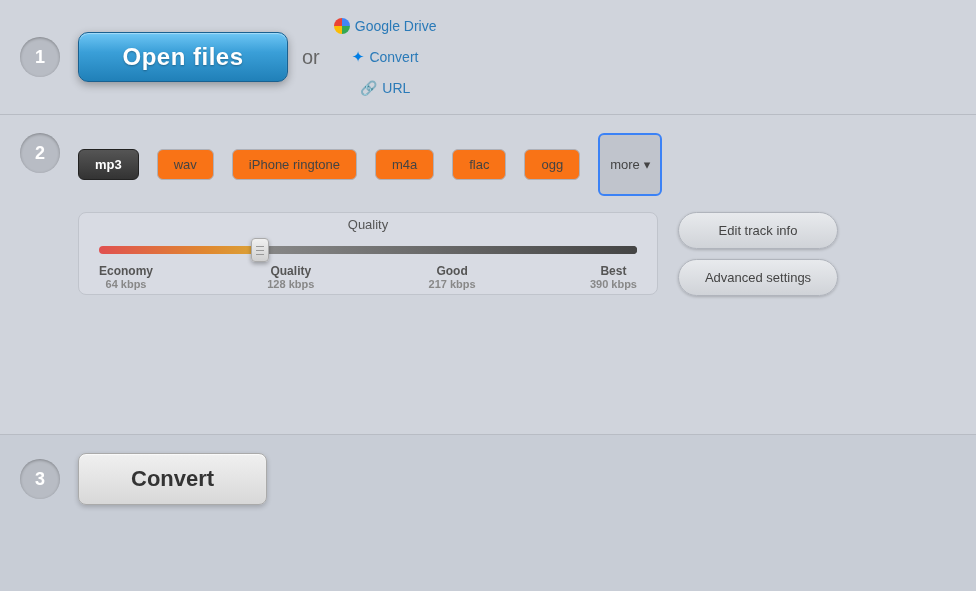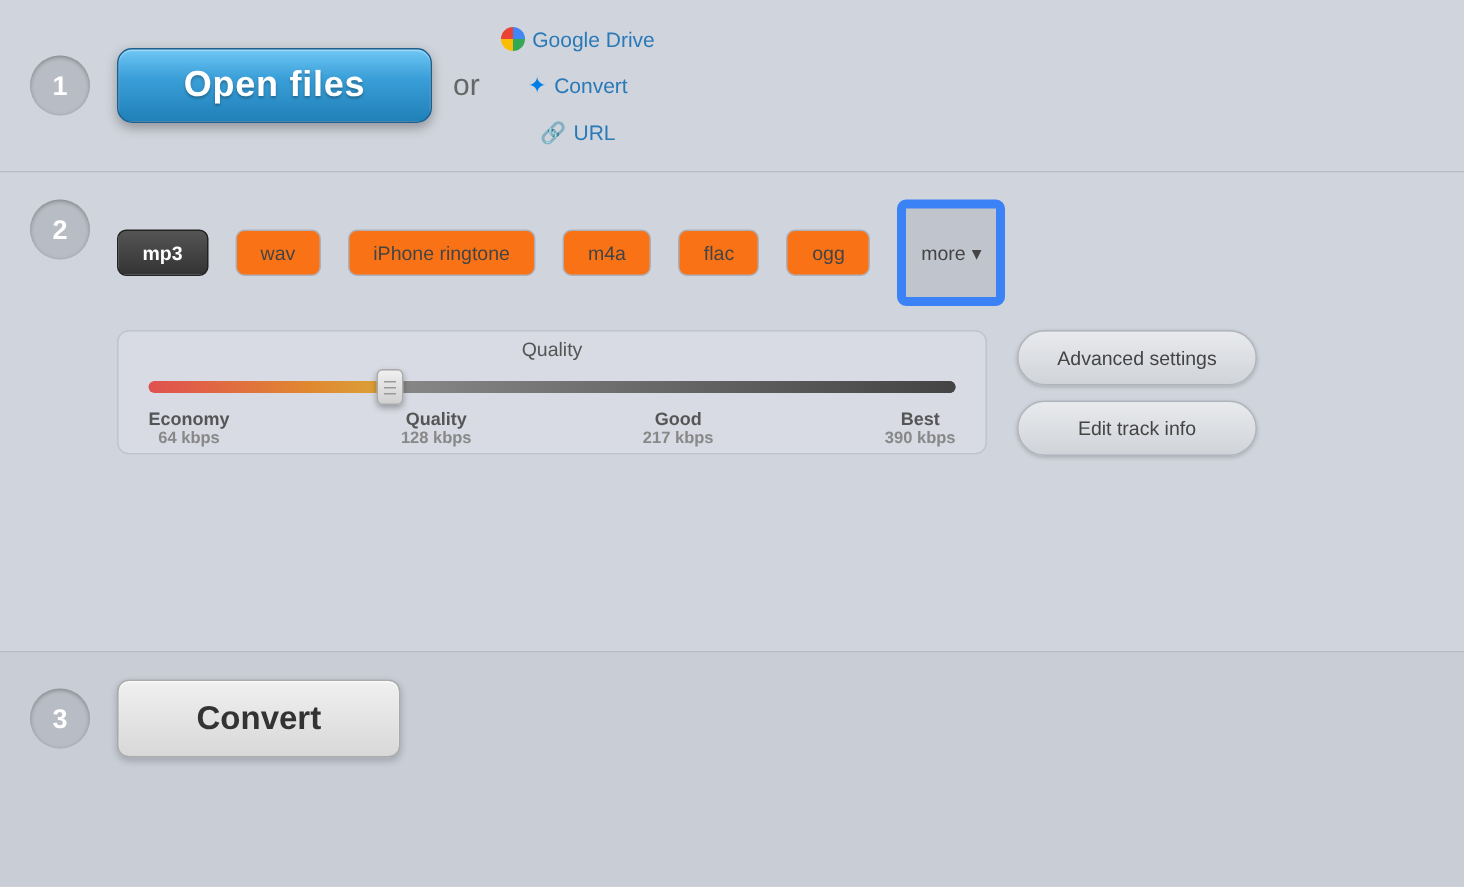--- a/index.html
+++ b/index.html
@@ -143,21 +143,21 @@
       background: linear-gradient(to bottom, #555 0%, #333 100%);
       color: #fff;
       border-color: #222;
       font-weight: bold;
     }
 
     .format-more {
       padding: 22px 10px;
       border-radius: 6px;
       background: #c0c4cc;
-      border: 6px solid #3b82f6;
+      border: 2px solid #3b82f6;
       cursor: pointer;
       font-size: 13px;
       color: #444;
       display: flex;
       align-items: center;
       gap: 4px;
     }
 
     
     .quality-panel {
@@ -370,22 +370,22 @@
               <div class="quality-marker-kbps">217 kbps</div>
             </div>
             <div class="quality-marker">
               <div class="quality-marker-name">Best</div>
               <div class="quality-marker-kbps">390 kbps</div>
             </div>
           </div>
         </div>
 
         <div class="right-buttons">
+          <button class="settings-btn">Edit track info</button>
           <button class="settings-btn">Advanced settings</button>
-          <button class="settings-btn">Edit track info</button>
         </div>
       </div>
     </div>
   </div>
 </div>
 
 <div class="section-3">
   <div class="section-number">3</div>
   <button class="convert-btn">Convert</button>
 </div>

